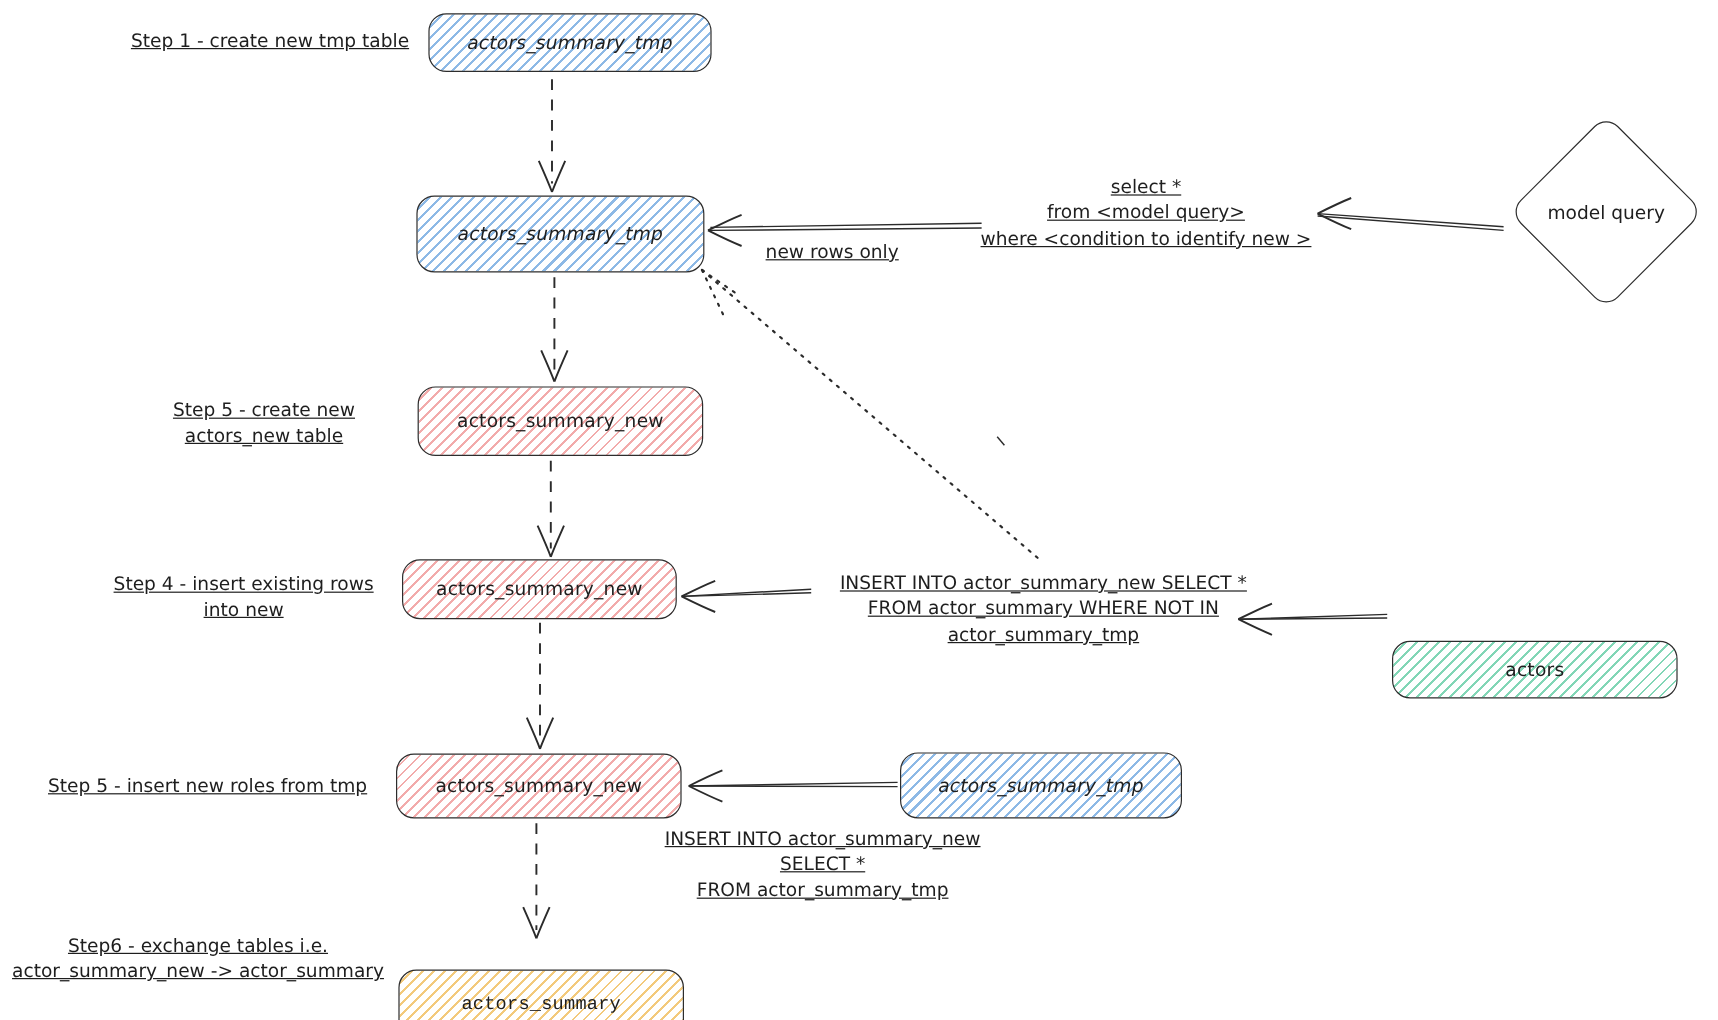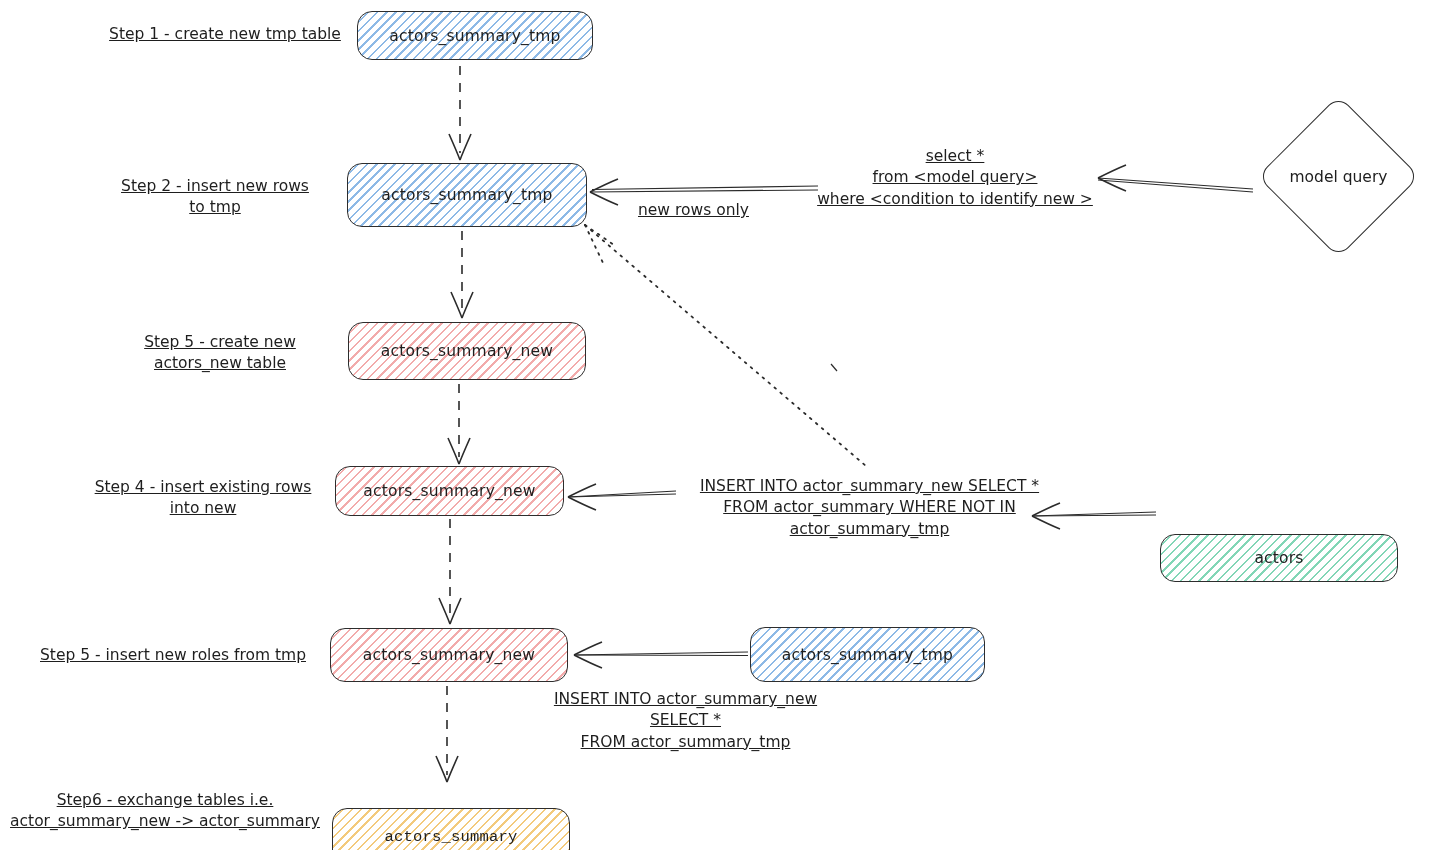--- a/index.html
+++ b/index.html
@@ -7,21 +7,21 @@
     position:relative; width:1432px; height:850px; background:#ffffff;
     font-family:"DejaVu Sans", sans-serif; color:#1e1e1e; overflow:hidden;
   }
   svg.wires { position:absolute; left:0; top:0; pointer-events:none; }
   .node {
     position:absolute; box-sizing:border-box;
     border:1.8px solid #2d2d2d; border-radius:15px;
     display:flex; align-items:center; justify-content:center;
     font-size:15.5px; letter-spacing:0.2px; background-color:#ffffff;
   }
-  .hatch-blue   { background-image:repeating-linear-gradient(135deg,#8db9e6 0,#8db9e6 1.8px,transparent 1.8px,transparent 6.5px); }
+  .hatch-blue   { background-image:repeating-linear-gradient(135deg,#8db9e6 0,#8db9e6 1.8px,transparent 1.8px,transparent 6.5px);font-style:italic; }
   .hatch-red    { background-image:repeating-linear-gradient(135deg,#f2abab 0,#f2abab 1.7px,transparent 1.7px,transparent 6.5px); }
   .hatch-green  { background-image:repeating-linear-gradient(135deg,#82d6b6 0,#82d6b6 1.7px,transparent 1.7px,transparent 6.5px); }
   .hatch-yellow { background-image:repeating-linear-gradient(135deg,#f3ca7c 0,#f3ca7c 1.7px,transparent 1.7px,transparent 6.5px); }
   .label {
     position:absolute; font-size:15.5px; line-height:1.38;
     white-space:pre-line; text-align:center;text-decoration:underline;
   }
   .label.left { text-align:left; }
   .diamond {
     position:absolute; left:1281px; top:119px; width:113px; height:113px;
@@ -127,28 +127,26 @@
 
   <div class="node hatch-green" style="left:1160px; top:492px; width:238px; height:48px;margin-top:42px;">
     <span>actors</span>
   </div>
 
   <div class="diamond">
     <span>model query</span>
   </div>
 
   <div class="label" style="left:95px; top:24px; width:260px;">Step 1 - create new tmp table</div>
-  <div class="label" style="left:105px; top:176px; width:220px;">Step 2 - insert new rows
-to tmp</div>
   <div class="label" style="left:115px; top:332px; width:210px;">Step 5 - create new
 actors_new table</div>
   <div class="label" style="left:78px; top:477px; width:250px;">Step 4 - insert existing rows
 into new</div>
   <div class="label" style="left:28px; top:645px; width:290px;">Step 5 - insert new roles from tmp</div>
-  <div class="label" style="left:5px; top:778px; width:320px;margin-top:12px;">Step6 - exchange tables i.e.
+  <div class="label" style="left:5px; top:778px; width:320px;">Step6 - exchange tables i.e.
 actor_summary_new -&gt; actor_summary</div>
 
   <div class="label" style="left:795px; top:146px; width:320px;">select *
 from &lt;model query&gt;
 where &lt;condition to identify new &gt;</div>
   <div class="label left" style="left:638px; top:200px; width:130px;">new rows only</div>
   <div class="label" style="left:672px; top:476px; width:395px;">INSERT INTO actor_summary_new SELECT *
 FROM actor_summary WHERE NOT IN
 actor_summary_tmp</div>
   <div class="label" style="left:538px; top:689px; width:295px;text-align:center;">INSERT INTO actor_summary_new

